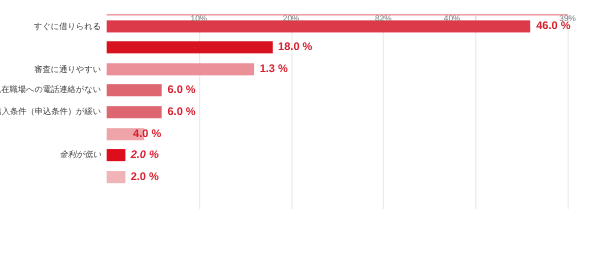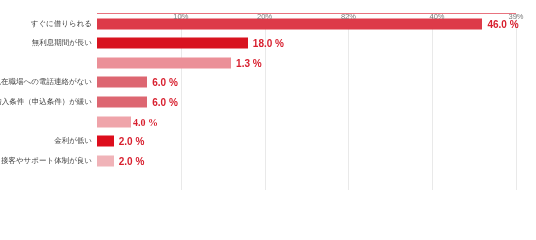--- a/index.html
+++ b/index.html
@@ -113,52 +113,51 @@
       <div class="gridline" style="left: 335.2px; height: 176px; background: rgb(233, 233, 233);"></div>
       <div class="tick-mark" style="left: 335.2px;"></div>
       <div class="gridline" style="left: 419px; height: 176px; background: rgb(233, 233, 233);"></div>
       <div class="tick-mark" style="left: 419px;"></div>
       <div class="row" style="top: 0px; height: 19.5556px;">
         <div class="cat-label" style="color: rgb(59, 59, 59);">すぐに借りられる</div>
         <div class="bar" style="width: 385.48px; background: rgb(221, 58, 73);"></div>
         <div class="val-label" style="left: 385.48px; color: rgb(216, 32, 47);">46.0 %</div>
       </div>
       <div class="row" style="top: 19.5556px; height: 19.5556px;">
-        <div class="cat-label" style="color: rgb(59, 59, 59);">無利息期間が長い</div>
         <div class="bar" style="width: 150.84px; background: rgb(216, 19, 31);"></div>
         <div class="val-label" style="left: 150.84px; color: rgb(216, 32, 47);">18.0 %</div>
       </div>
       <div class="row" style="top: 39.1111px; height: 19.5556px;">
+        <div class="cat-label" style="color: rgb(59, 59, 59);">審査に通りやすい</div>
         <div class="bar" style="width: 134.08px; background: rgb(235, 144, 152);"></div>
         <div class="val-label" style="left: 134.08px; color: rgb(216, 32, 47);">1.3 %</div>
       </div>
       <div class="row" style="top: 58.6667px; height: 19.5556px;">
         <div class="cat-label" style="color: rgb(59, 59, 59);">現在職場への電話連絡がない</div>
         <div class="bar" style="width: 50.28px; background: rgb(221, 102, 113);"></div>
         <div class="val-label" style="left: 50.28px; color: rgb(216, 32, 47);">6.0 %</div>
       </div>
       <div class="row" style="top: 78.2222px; height: 19.5556px;">
         <div class="cat-label" style="color: rgb(59, 59, 59);">借入条件（申込条件）が緩い</div>
         <div class="bar" style="width: 50.28px; background: rgb(221, 102, 113);"></div>
         <div class="val-label" style="left: 50.28px; color: rgb(216, 32, 47);">6.0 %</div>
       </div>
       <div class="row" style="top: 97.7778px; height: 19.5556px;">
         <div class="bar" style="width: 33.52px; background: rgb(239, 164, 170);"></div>
-        <div class="val-label" style="left: 31px; color: rgb(216, 32, 47); font-family: Liberation Serif, serif;">4.0 %</div>
+        <div class="val-label" style="left: 19px; color: rgb(216, 32, 47);">4.0 %</div>
       </div>
-      <div class="row" style="top: 117.333px; height: 19.5556px;">
+      <div class="row" style="top: 117.333px; height: 19.5556px; font-style: italic;">
         <div class="cat-label" style="color: rgb(59, 59, 59);">金利が低い</div>
         <div class="bar" style="width: 16.76px; background: rgb(221, 13, 28);"></div>
         <div class="val-label" style="left: 16.76px; color: rgb(216, 32, 47);">2.0 %</div>
       </div>
       <div class="row" style="top: 136.889px; height: 19.5556px;">
-        <div class="cat-label" style="color: rgb(59, 59, 59);">接客やサポート体制が良い</div>
         <div class="bar" style="width: 16.76px; background: rgb(240, 179, 184);"></div>
         <div class="val-label" style="left: 16.76px; color: rgb(216, 32, 47);">2.0 %</div>
       </div>
     </div>
 
 <div class="tick-label" style="left: 180.8px; color: rgb(122, 122, 122);">10%</div>
     <div class="tick-label" style="left: 264.6px; color: rgb(122, 122, 122);">20%</div>
     <div class="tick-label" style="left: 348.4px; color: rgb(122, 122, 122);">82%</div>
-    <div class="tick-label" style="left: 437px; color: rgb(122, 122, 122);">40%</div>
+    <div class="tick-label" style="left: 411px; color: rgb(122, 122, 122);">40%</div>
     <div class="tick-label" style="left: 516px; color: rgb(122, 122, 122);">39%</div>
   </div>
 
 </body></html>

